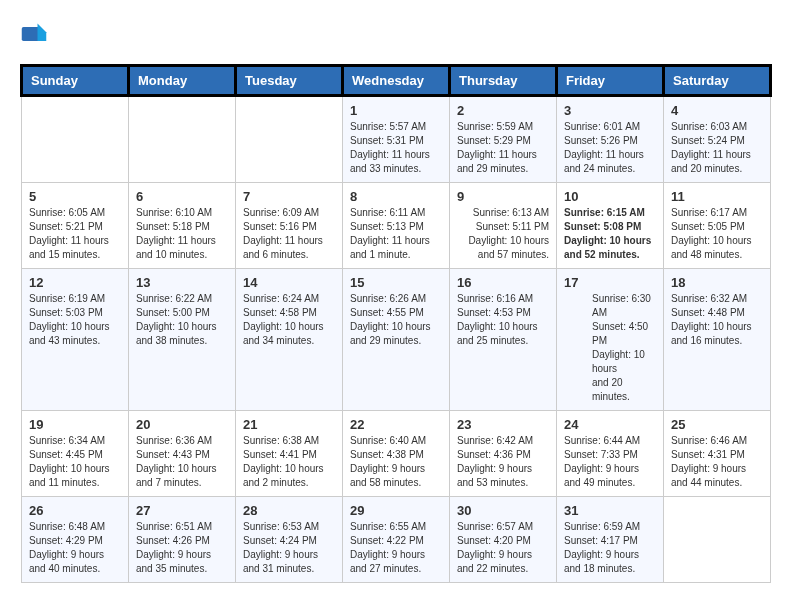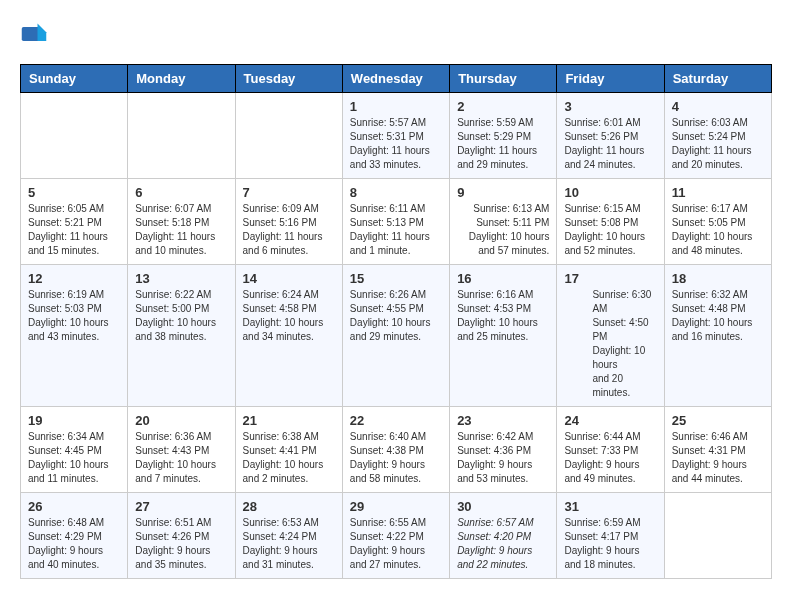--- a/index.html
+++ b/index.html
@@ -57,21 +57,21 @@
       border-collapse: collapse;
       table-layout: fixed;
     }
     thead tr th {
       background-color: #2d6db5;
       color: #fff;
       padding: 6px 8px;
       font-size: 13px;
       font-weight: bold;
       text-align: left;
-      border: 1px solid #000000;
+      border: 3px solid #000000;
     }
     tbody tr td {
       border: 1px solid #ccc;
       vertical-align: top;
       padding: 6px 7px;
       font-size: 10.5px;
       color: #333;
       background: #fff;
       height: 80px;
     }
@@ -163,21 +163,21 @@
       <tr>
         <td>
           <span class="day-number">5</span>
           <div class="day-info" style="white-space: pre-line;">Sunrise: 6:05 AM
 Sunset: 5:21 PM
 Daylight: 11 hours
 and 15 minutes.</div>
         </td>
         <td>
           <span class="day-number">6</span>
-          <div class="day-info" style="white-space: pre-line;">Sunrise: 6:07 AM
+          <div class="day-info" style="white-space: pre-line;">Sunrise: 6:10 AM
 Sunset: 5:18 PM
 Daylight: 11 hours
 and 10 minutes.</div>
         </td>
         <td>
           <span class="day-number">7</span>
           <div class="day-info" style="white-space: pre-line;">Sunrise: 6:09 AM
 Sunset: 5:16 PM
 Daylight: 11 hours
 and 6 minutes.</div>
@@ -191,21 +191,21 @@
         </td>
         <td>
           <span class="day-number">9</span>
           <div class="day-info" style="white-space: pre-line; text-align: right;">Sunrise: 6:13 AM
 Sunset: 5:11 PM
 Daylight: 10 hours
 and 57 minutes.</div>
         </td>
         <td>
           <span class="day-number">10</span>
-          <div class="day-info" style="white-space: pre-line;">Sunrise: 6:15 AM
+          <div class="day-info" style="white-space: pre-line; font-weight: bold;">Sunrise: 6:15 AM
 Sunset: 5:08 PM
 Daylight: 10 hours
 and 52 minutes.</div>
         </td>
         <td>
           <span class="day-number">11</span>
           <div class="day-info" style="white-space: pre-line;">Sunrise: 6:17 AM
 Sunset: 5:05 PM
 Daylight: 10 hours
 and 48 minutes.</div>
@@ -337,21 +337,21 @@
         </td>
         <td>
           <span class="day-number">29</span>
           <div class="day-info" style="white-space: pre-line;">Sunrise: 6:55 AM
 Sunset: 4:22 PM
 Daylight: 9 hours
 and 27 minutes.</div>
         </td>
         <td>
           <span class="day-number">30</span>
-          <div class="day-info" style="white-space: pre-line; font-style: italic;">Sunrise: 6:57 AM
+          <div class="day-info" style="white-space: pre-line;">Sunrise: 6:57 AM
 Sunset: 4:20 PM
 Daylight: 9 hours
 and 22 minutes.</div>
         </td>
         <td>
           <span class="day-number">31</span>
           <div class="day-info" style="white-space: pre-line;">Sunrise: 6:59 AM
 Sunset: 4:17 PM
 Daylight: 9 hours
 and 18 minutes.</div>

